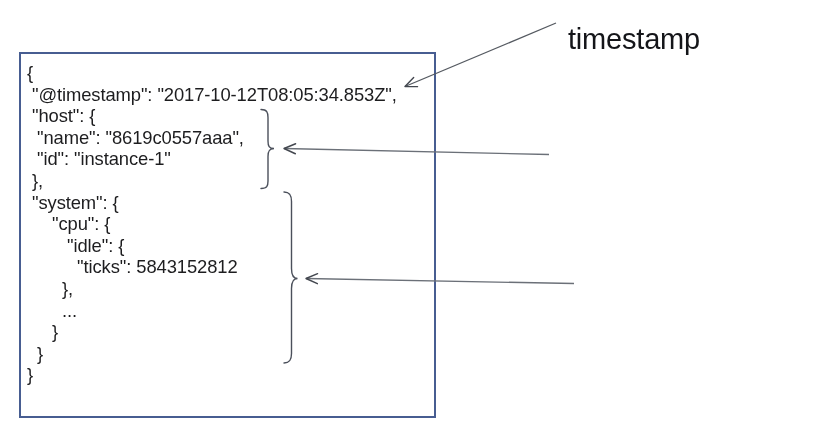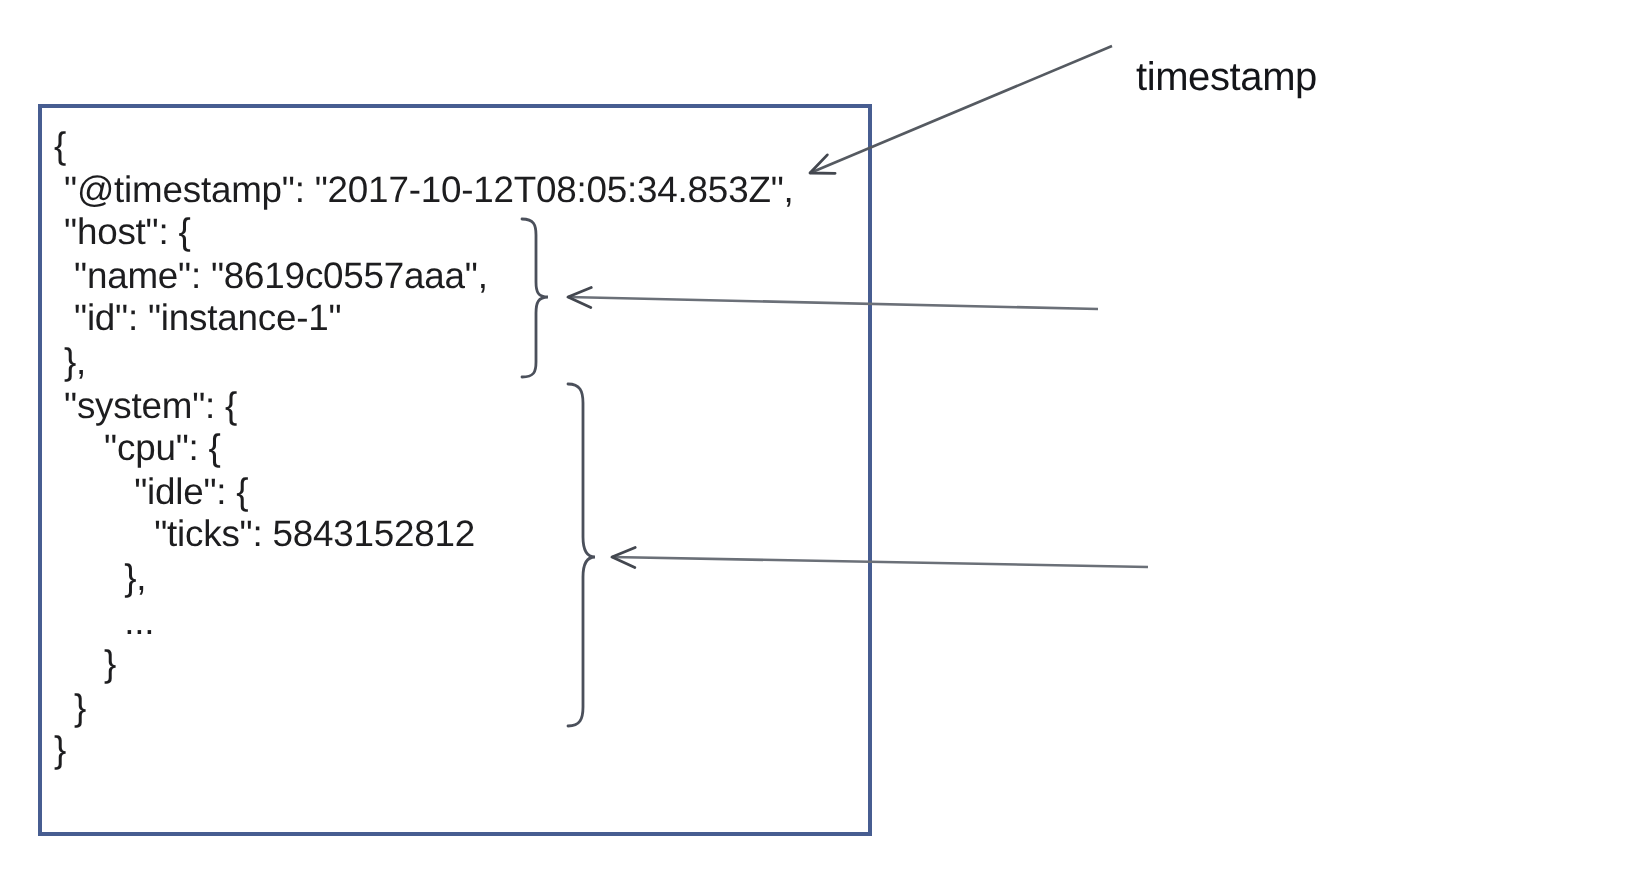--- a/index.html
+++ b/index.html
@@ -38,21 +38,21 @@
     white-space: pre;
   }
   .overlay {
     position: absolute;
     left: 0;
     top: 0;
     pointer-events: none;
   }
   .label {
     position: absolute;
-    font-size: 20px;
+    font-size: 29px;
     line-height: 24px;
     letter-spacing: -0.2px;
     color: #141519;
     white-space: nowrap;
   }
   .label-timestamp { left: 568px; top: 27px; }
   .label-dimensions { left: 568px; top: 144px; }
   .label-metric    { left: 588px; top: 271px; }
 </style>
 </head>

